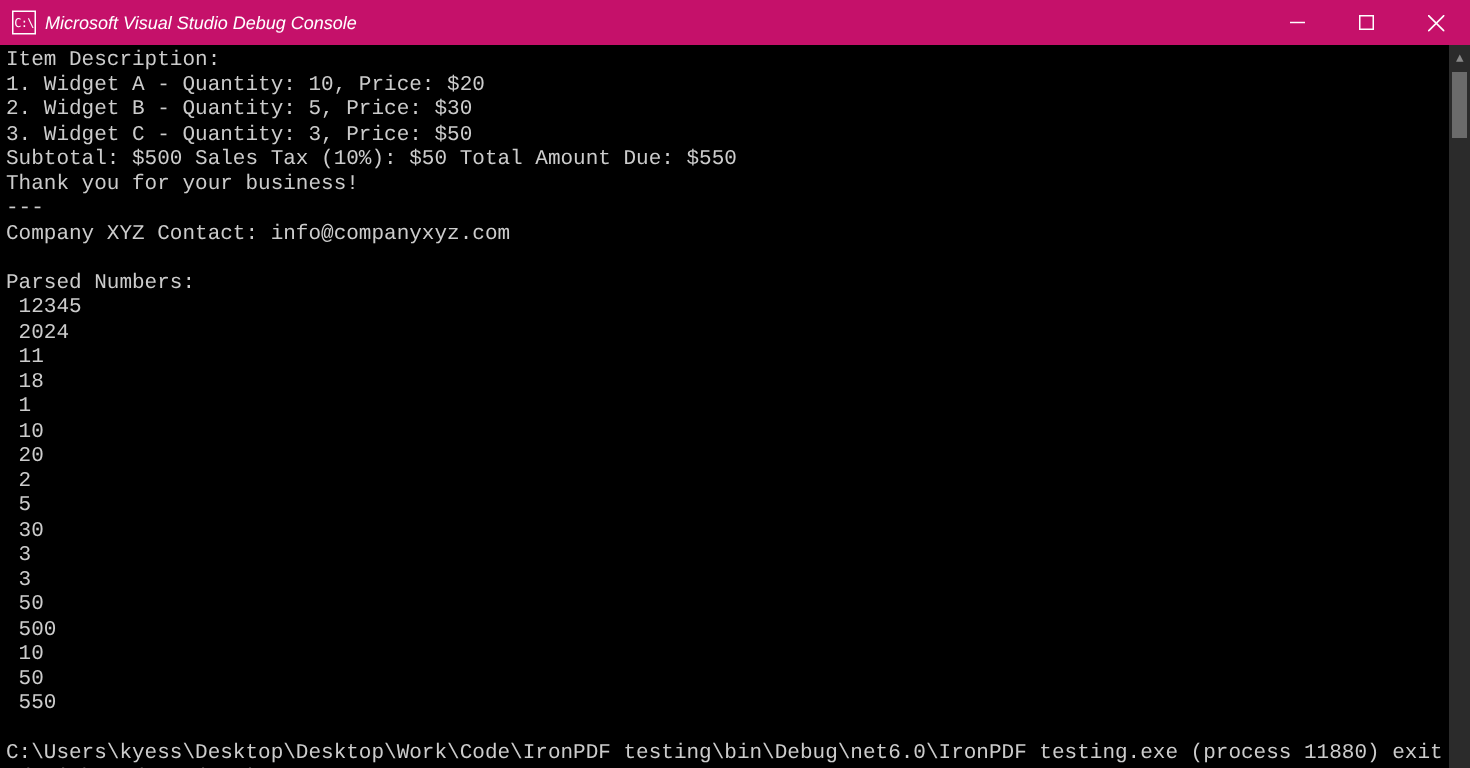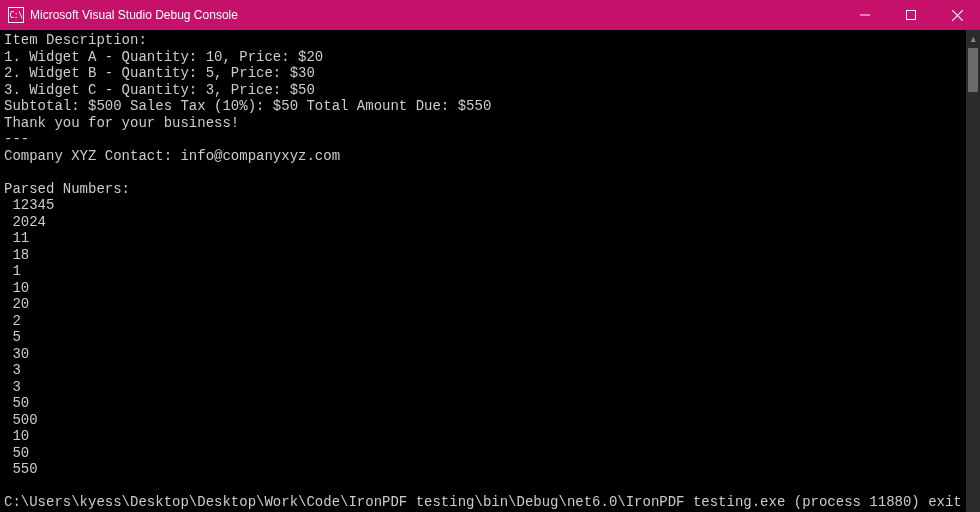--- a/index.html
+++ b/index.html
@@ -20,21 +20,21 @@
     user-select: none;
   }
   .titlebar .icon-box {
     width: 16px; height: 16px;
     margin-left: 8px; margin-right: 6px;
     border: 1px solid #fff;
     display: flex; align-items: center; justify-content: center;
     font-size: 8px; letter-spacing: -0.5px;
     font-family: Consolas, monospace;
   }
-  .titlebar .title { flex: 0 0 auto; }
+  .titlebar .title { flex: 0 0 auto; font-style: italic; }
   .titlebar .spacer { flex: 1 1 auto; }
   .titlebar .ctrl {
     width: 46px; height: 30px;
     display: flex; align-items: center; justify-content: center;
     color: #fff;
   }
   .titlebar .ctrl svg { width: 10px; height: 10px; stroke: #fff; stroke-width: 1; fill: none; }
   .titlebar .ctrl.close svg { width: 11px; height: 11px; }
   .client {
     flex: 1 1 auto;

